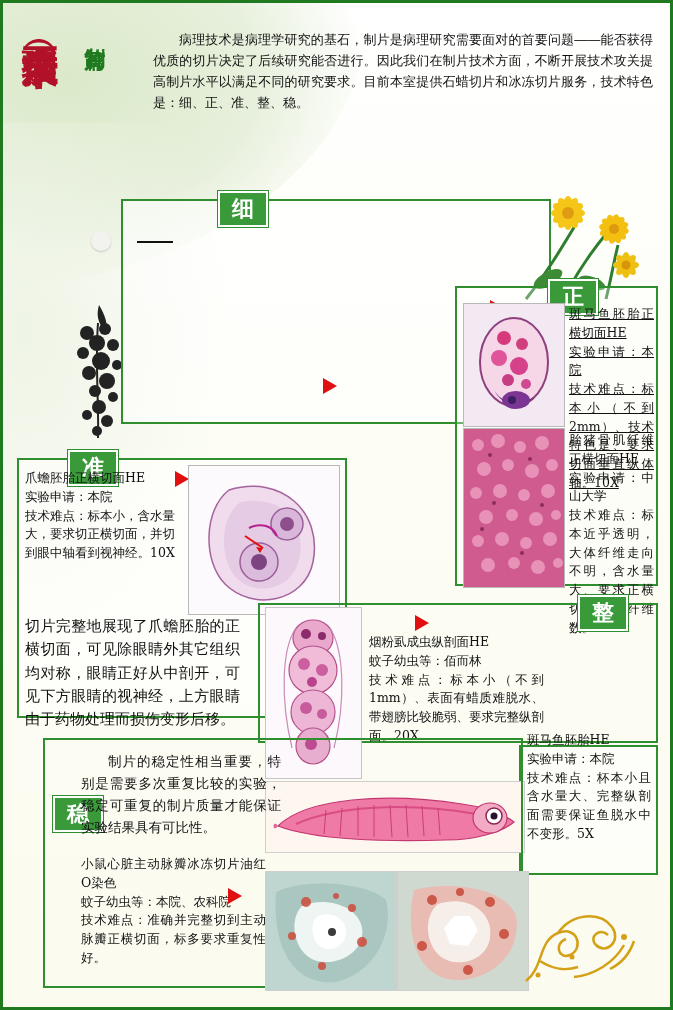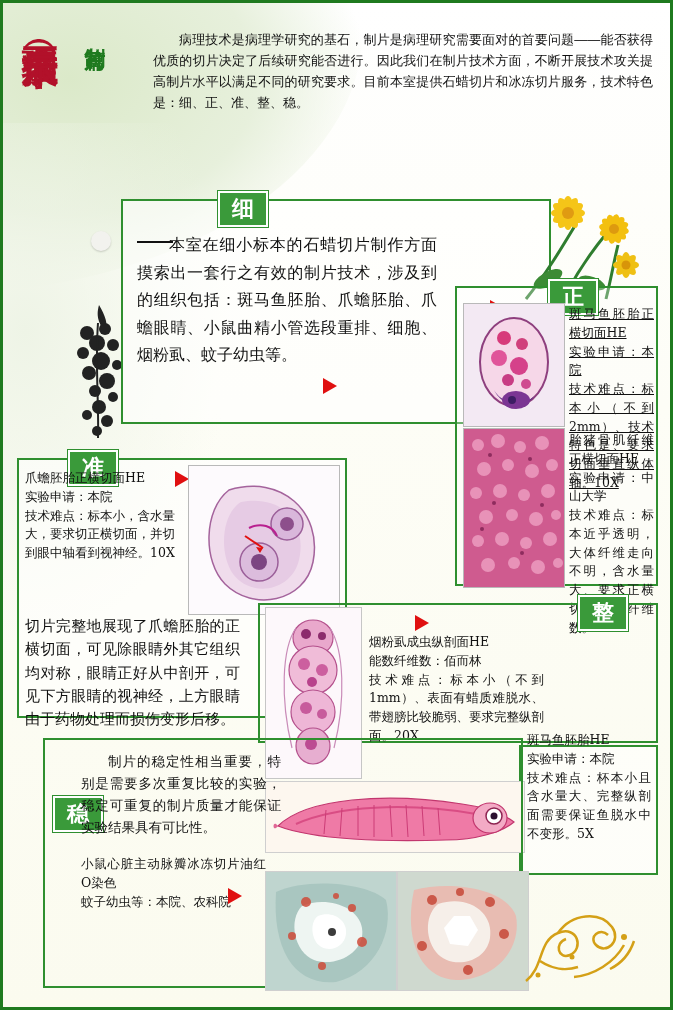--- a/index.html
+++ b/index.html
@@ -139,21 +139,20 @@
         <circle cx="34" cy="104" r="7"></circle>
       <circle cx="22" cy="112" r="5"></circle>
         <circle cx="42" cy="118" r="6"></circle>
       <circle cx="32" cy="128" r="5"></circle>
       <path d="M33 20 C30 60 34 100 33 135" stroke="#111" stroke-width="2" fill="none"></path>
     </g>
   </svg>
 
   <div class="panel" style="left:118px;top:196px;width:430px;height:225px;"></div>
   <div class="tag" style="left:215px;top:188px;">细</div>
-  <div class="body-text big-text" style="position:absolute;left:134px;top:228px;width:300px;text-indent:2em;">本室在细小标本的石蜡切片制作方面摸索出一套行之有效的制片技术，涉及到的组织包括：斑马鱼胚胎、爪蟾胚胎、爪蟾眼睛、小鼠曲精小管选段重排、细胞、烟粉虱、蚊子幼虫等。</div>
   <div class="arrow" style="left:320px;top:375px;"></div>
 
   <div style="position:absolute;left:134px;top:238px;width:36px;height:2px;background:#111;"></div>
 
   <div class="flowers">
     <svg viewBox="0 0 150 125" width="150" height="125">
       <g>
         <path d="M20 120 C40 95 55 70 70 45" stroke="#2f7d2f" stroke-width="3" fill="none"></path>
         <path d="M60 115 C72 92 86 72 100 55" stroke="#2f7d2f" stroke-width="3" fill="none"></path>
         <path d="M100 120 C105 100 108 82 112 66" stroke="#2f7d2f" stroke-width="3" fill="none"></path>
@@ -310,21 +309,21 @@
         <circle cx="56" cy="106" r="5" fill="#c75b9c"></circle>
       <ellipse cx="47" cy="138" rx="17" ry="18" fill="#e7aed0" stroke="#b4508c" stroke-width="1.2"></ellipse>
       <circle cx="45" cy="136" r="6" fill="#bc4b92"></circle>
       <path d="M30 20 C16 40 14 90 26 140" stroke="#c98bb8" stroke-width="1.2" fill="none"></path>
       <path d="M64 20 C78 42 80 92 68 140" stroke="#c98bb8" stroke-width="1.2" fill="none"></path>
     </svg>
   </div>
 
   <div class="body-text small-text" style="position:absolute;left:366px;top:630px;width:175px;">
     <div>烟粉虱成虫纵剖面HE</div>
-    <div>能数纤维数：佰而林</div>
+    <div>蚊子幼虫等：佰而林</div>
     <div>技术难点：标本小（不到1mm）、表面有蜡质难脱水、带翅膀比较脆弱、要求完整纵剖面。20X</div>
   </div>
 
   <div class="panel" style="left:516px;top:742px;width:139px;height:130px;background:rgba(255,255,255,0.55);"></div>
   <div class="body-text small-text" style="position:absolute;left:524px;top:728px;width:124px;">
     <div>斑马鱼胚胎HE</div>
     <div>实验申请：本院</div>
     <div>技术难点：杯本小且含水量大、完整纵剖面需要保证鱼脱水中不变形。5X</div>
   </div>
 
@@ -351,20 +350,21 @@
   </div>
 
   <div class="panel" style="left:40px;top:735px;width:480px;height:250px;background:transparent;"></div>
   <div class="tag" style="left:50px;top:793px;">稳</div>
 
   <div class="body-text" style="position:absolute;left:78px;top:748px;width:200px;font-size:13.5px;line-height:1.62;text-indent:2em;">制片的稳定性相当重要，特别是需要多次重复比较的实验，稳定可重复的制片质量才能保证实验结果具有可比性。</div>
 
   <div class="body-text small-text" style="position:absolute;left:78px;top:852px;width:185px;">
     <div>小鼠心脏主动脉瓣冰冻切片油红O染色</div>
     <div>蚊子幼虫等：本院、农科院</div>
+    <div>技术难点：准确并完整切到主动脉瓣正横切面，标多要求重复性好。</div>
   </div>
 
   <div class="arrow" style="left:225px;top:885px;"></div>
 
   <div class="img-box" style="left:262px;top:868px;width:130px;height:118px;border:1px solid #cfcfcf;">
     <svg viewBox="0 0 130 118" width="130" height="118">
       <rect width="130" height="118" fill="#bfd5cf"></rect>
       <path d="M10 20 C40 6 100 10 120 28 C128 60 110 100 70 110 C30 114 6 80 10 20Z" fill="#a9c6c0"></path>
       <path d="M36 34 C60 24 92 34 96 56 C100 80 70 96 48 88 C28 80 22 48 36 34Z" fill="#eef5f2"></path>
       <path d="M52 44 C66 38 82 48 80 62 C78 78 58 82 50 70 C44 60 46 48 52 44Z" fill="#ffffff"></path>

